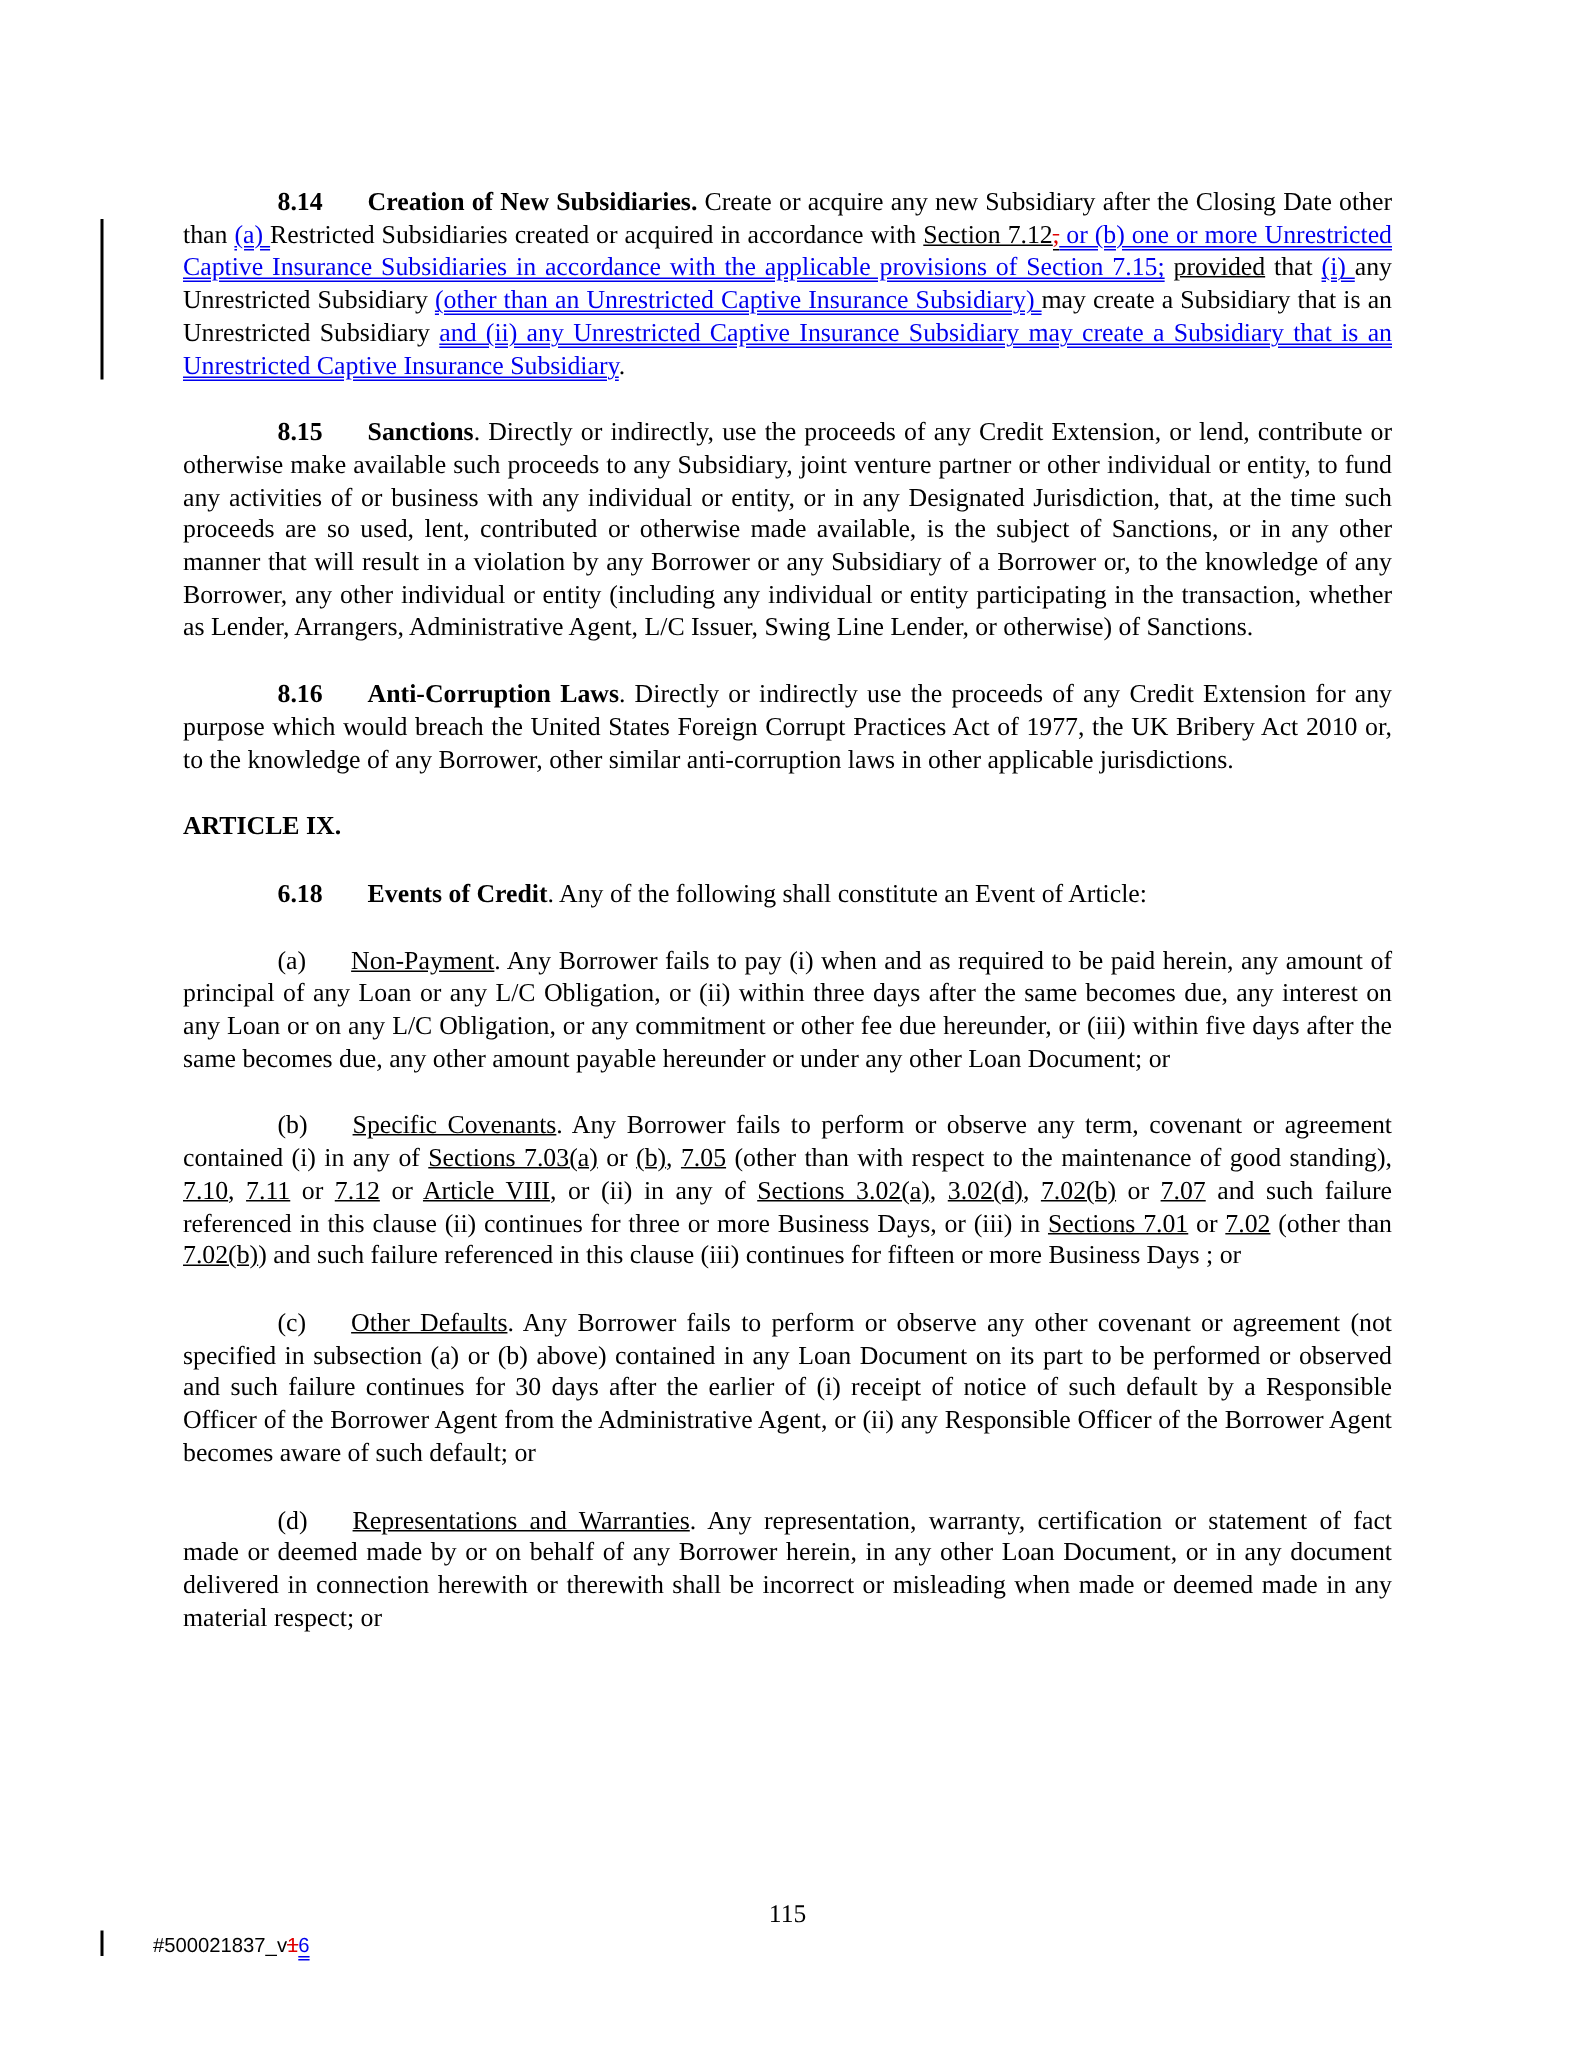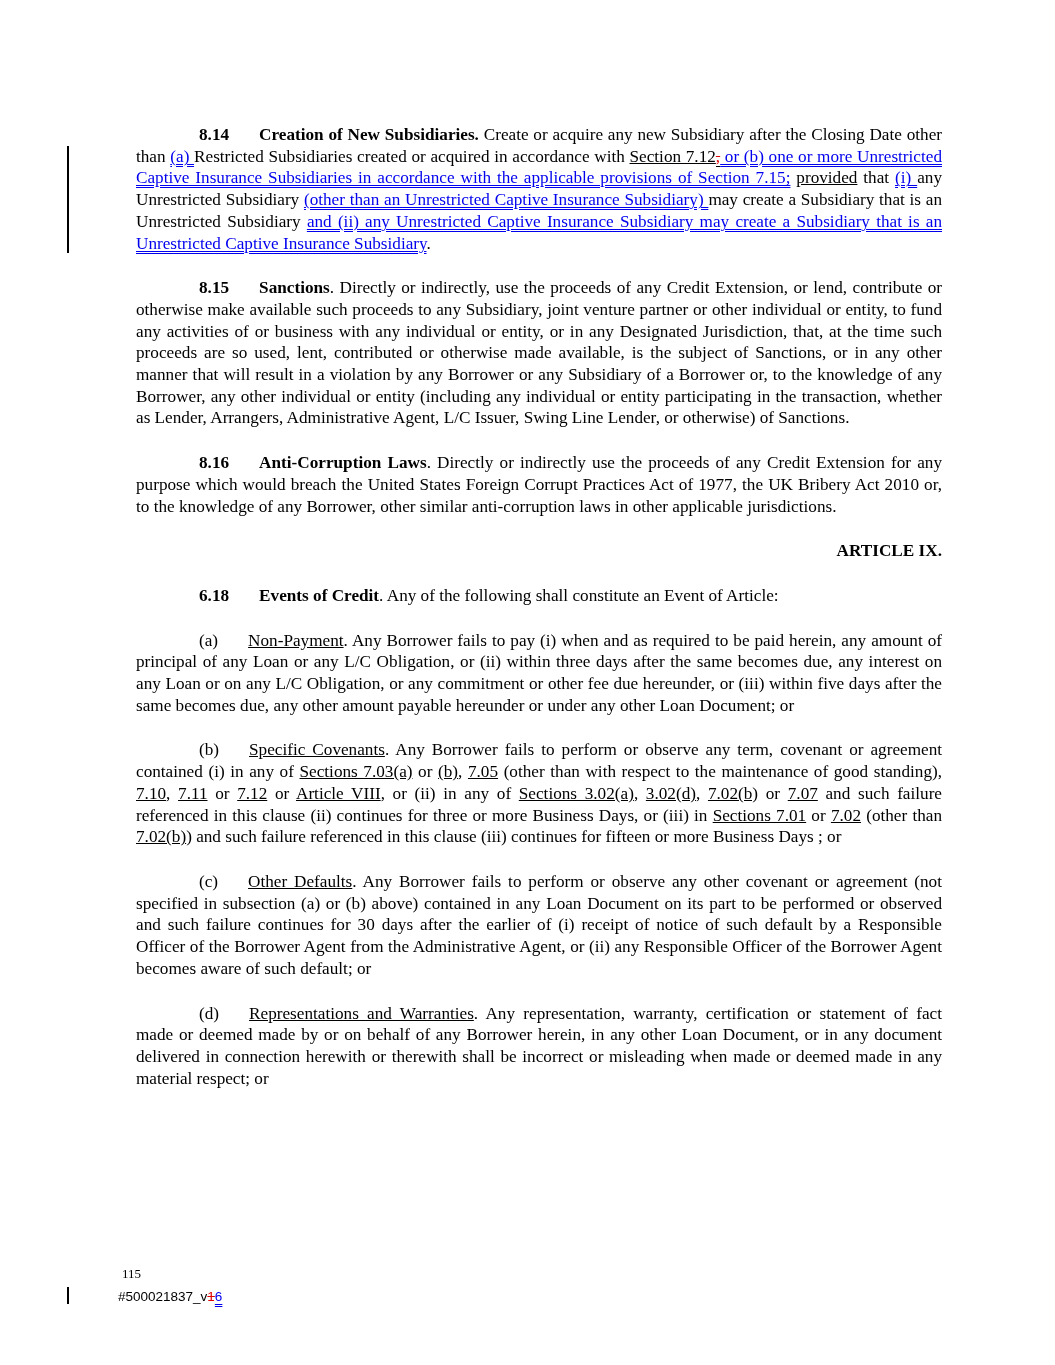--- a/index.html
+++ b/index.html
@@ -7,53 +7,53 @@
     --del-color:#E00000;
     --text-color:#000000;
     --page-bg:#FFFFFF;
   }
   html,body{margin:0;padding:0;}
   body{
     width:1055px;height:1365px;position:relative;overflow:hidden;
     background:var(--page-bg);color:var(--text-color);
     font-family:"Liberation Serif","DejaVu Serif",serif;
   }
-  .content{position:absolute;left:122px;top:124px;width:806px;margin-left:14px;}
+  .content{position:absolute;left:122px;top:124px;width:806px;}
   .par{
     margin:0 0 23px 0;font-size:17.2px;line-height:21.7px;
     text-align:justify;text-indent:63px;
   }
   .article-heading{
     font-weight:bold;font-size:17.2px;line-height:21.7px;
-    text-align:right;margin:8px 0 23px 0;
+    text-align:left;margin:8px 0 23px 0;
   }
   .run-bold{font-weight:bold;}
   .run-plain{}
   .run-underline{text-decoration:underline;}
   .run-ins{
     color:var(--ins-color);
     text-decoration:underline;text-decoration-style:double;
     text-decoration-thickness:1px;text-underline-offset:2px;
   }
   .run-del{color:var(--del-color);text-decoration:line-through;}
   .run-del-u{
     color:var(--del-color);text-decoration:line-through;
     border-bottom:1.5px solid #000;
   }
   .tab{display:inline-block;width:30px;}
   .change-bar{position:absolute;left:67px;width:2px;background:#000;}
   .bar-814{top:146px;height:107px;}
   .bar-footer{top:1287px;height:17px;}
   .footer-page{
     position:absolute;left:122px;top:1266px;width:806px;
-    text-align:left;font-size:13px;
+    text-align:center;font-size:17px;
     font-family:"Liberation Serif","DejaVu Serif",serif;
   }
   .footer-id{
-    position:absolute;left:118px;top:1289px;font-size:13.5px;
+    position:absolute;left:102px;top:1289px;font-size:13.5px;
     font-family:"Liberation Sans","DejaVu Sans",sans-serif;
   }
   .footer-id .run-ins{text-underline-offset:3px;}
 </style>
 </head>
 <body>
 
 <div class="change-bar bar-814"></div>
 
 <div class="content">

